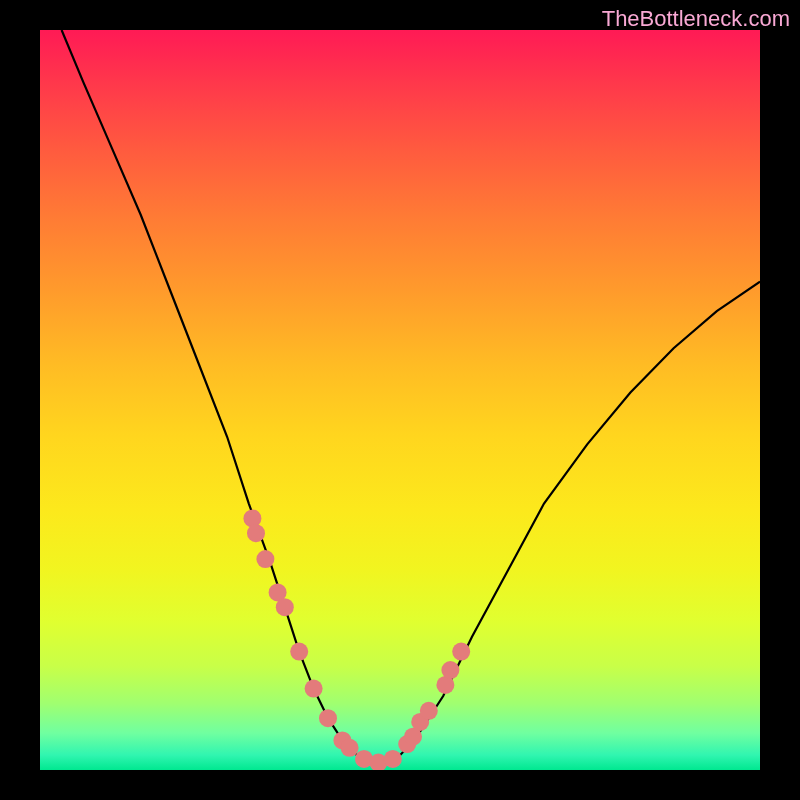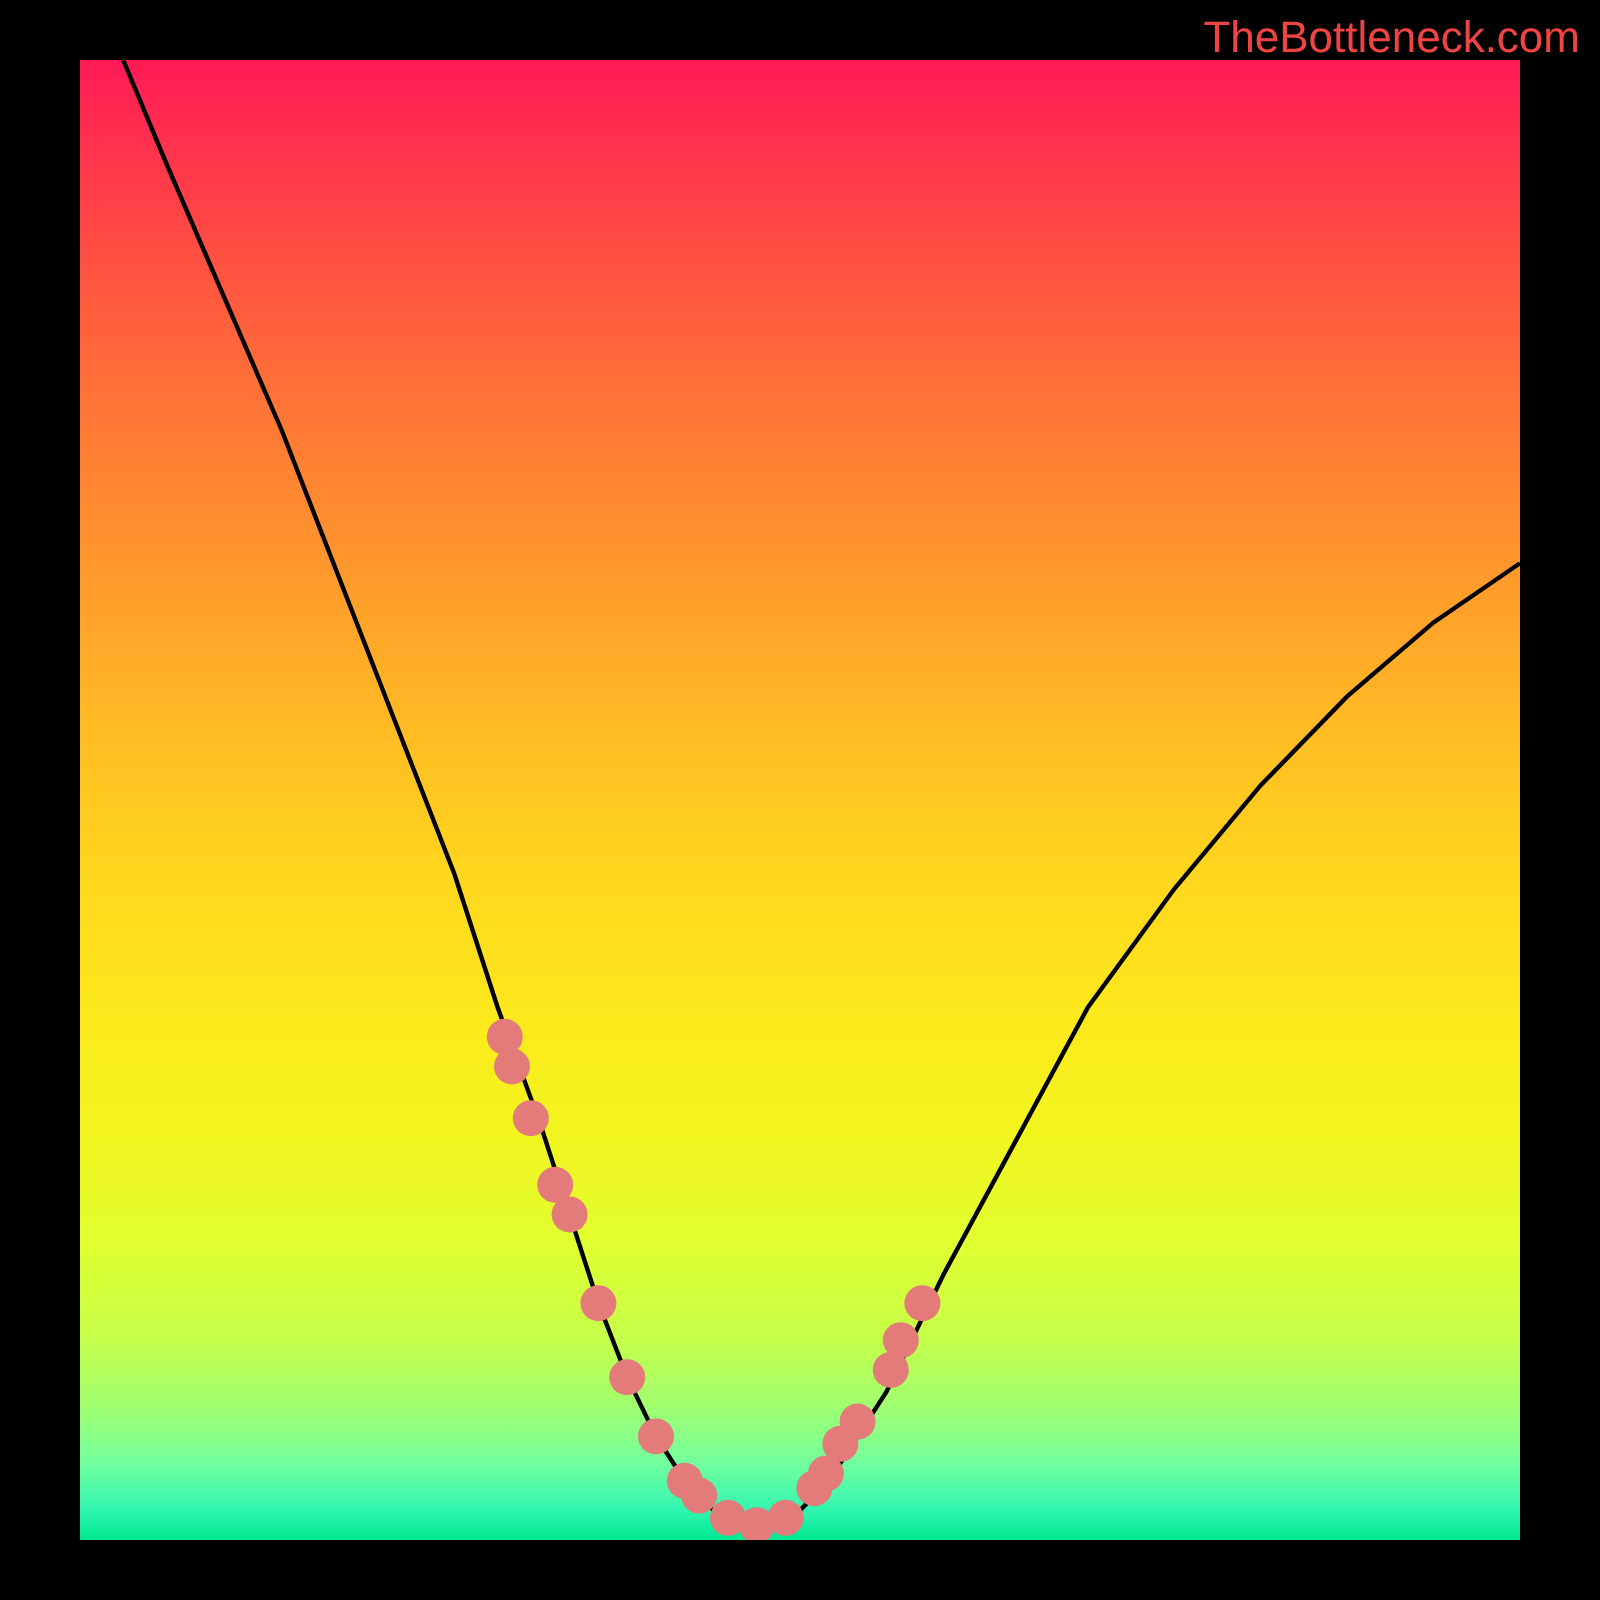--- a/index.html
+++ b/index.html
@@ -8,21 +8,21 @@
     height: 800px;
     background: #000;
     position: relative;
     overflow: hidden;
     font-family: Arial, sans-serif;
   }
   .watermark {
     position: absolute;
     top: 6px;
     right: 10px;
-    color: #ef4444;
+    color: #f9a8d4;
     font-size: 22px;
     font-weight: normal;
     z-index: 10;
     text-align: right;
   }
   .plot-area {
     position: absolute;
     left: 40px;
     top: 30px;
     width: 720px;

